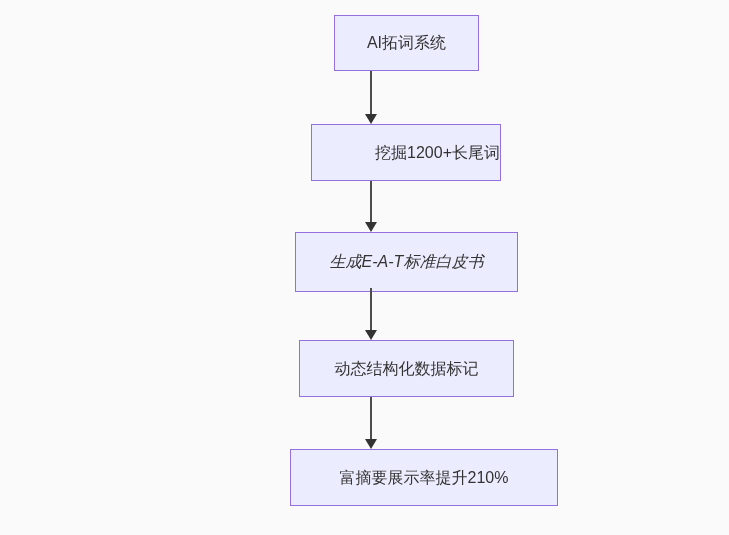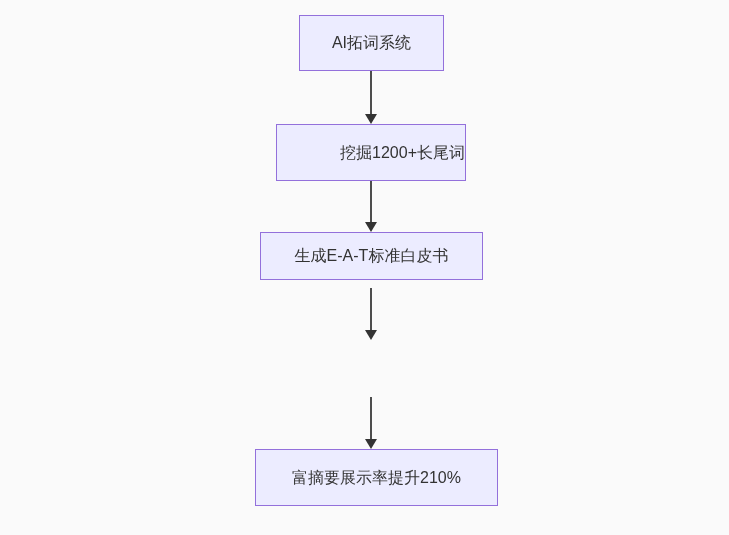--- a/index.html
+++ b/index.html
@@ -21,43 +21,44 @@
     background: #ECECFF;
     border: 1px solid #9370DB;
     display: flex;
     align-items: center;
     justify-content: center;
     color: #333333;
     font-size: 16px;
     line-height: 1.2;
     text-align: center;
     white-space: nowrap;
+    margin-left: 35px;
   }
   .connector {
     position: absolute;
     width: 2px;
     background: #4d4d4d;
   }
   .arrowhead {
     position: absolute;
     bottom: -10px;
     left: 50%;
     transform: translateX(-50%);
     width: 0;
     height: 0;
     border-left: 6px solid transparent;
     border-right: 6px solid transparent;
     border-top: 10px solid #333333;
   }
   
   #node-0 { left: 299px; top: 15px;  width: 145px; height: 56px; }
   #node-1 { left: 276px; top: 124px; width: 190px; height: 57px; justify-content: flex-end; }
-  #node-2 { left: 260px; top: 232px; width: 223px; height: 48px; }
+  #node-2 { left: 260px; top: 232px; width: 223px; height: 60px; font-style: italic; }
   #node-3 { left: 264px; top: 340px; width: 215px; height: 57px; }
-  #node-4 { left: 255px; top: 449px; width: 243px; height: 57px; }
+  #node-4 { left: 255px; top: 449px; width: 268px; height: 57px; }
   
   #conn-0 { left: 370px; top: 71px;  height: 43px; }
   #conn-1 { left: 370px; top: 181px; height: 41px; }
   #conn-2 { left: 370px; top: 288px; height: 42px; }
   #conn-3 { left: 370px; top: 397px; height: 42px; }
 </style>
 </head>
 <body>
 
 <div class="canvas">
@@ -79,20 +80,23 @@
   </div>
 
   <div class="node" id="node-2">
     <span>生成E-A-T标准白皮书</span>
   </div>
 
   <div class="connector" id="conn-2">
     <span class="arrowhead"></span>
   </div>
 
+  <div class="node" id="node-3">
+    <span>动态结构化数据标记</span>
+  </div>
 
   <div class="connector" id="conn-3">
     <span class="arrowhead"></span>
   </div>
 
   <div class="node" id="node-4">
     <span>富摘要展示率提升210%</span>
   </div>
 
 </div>

